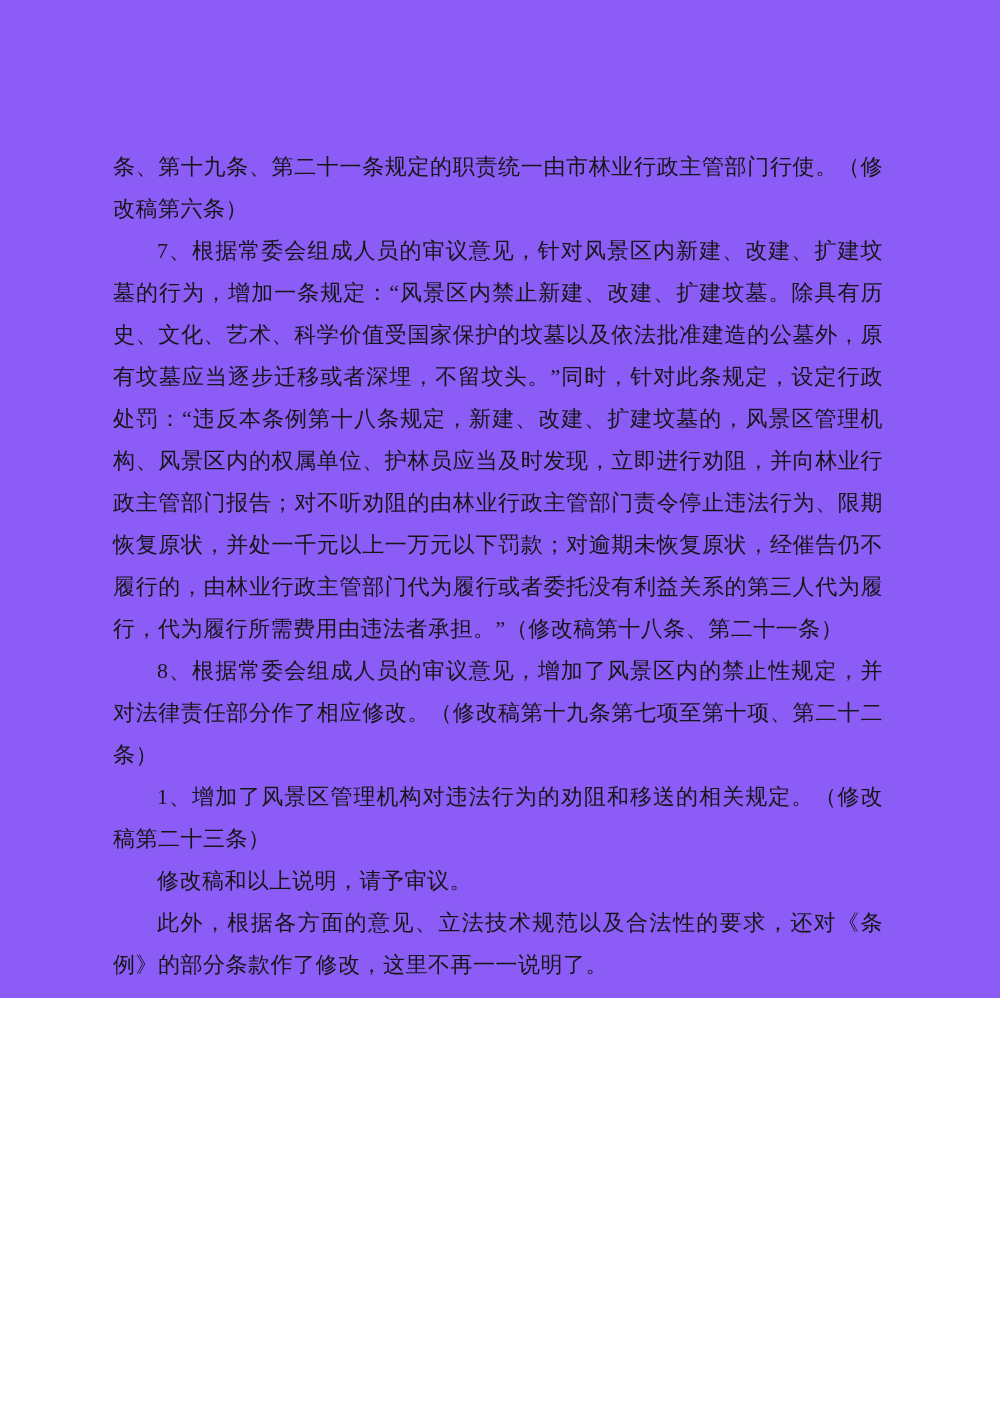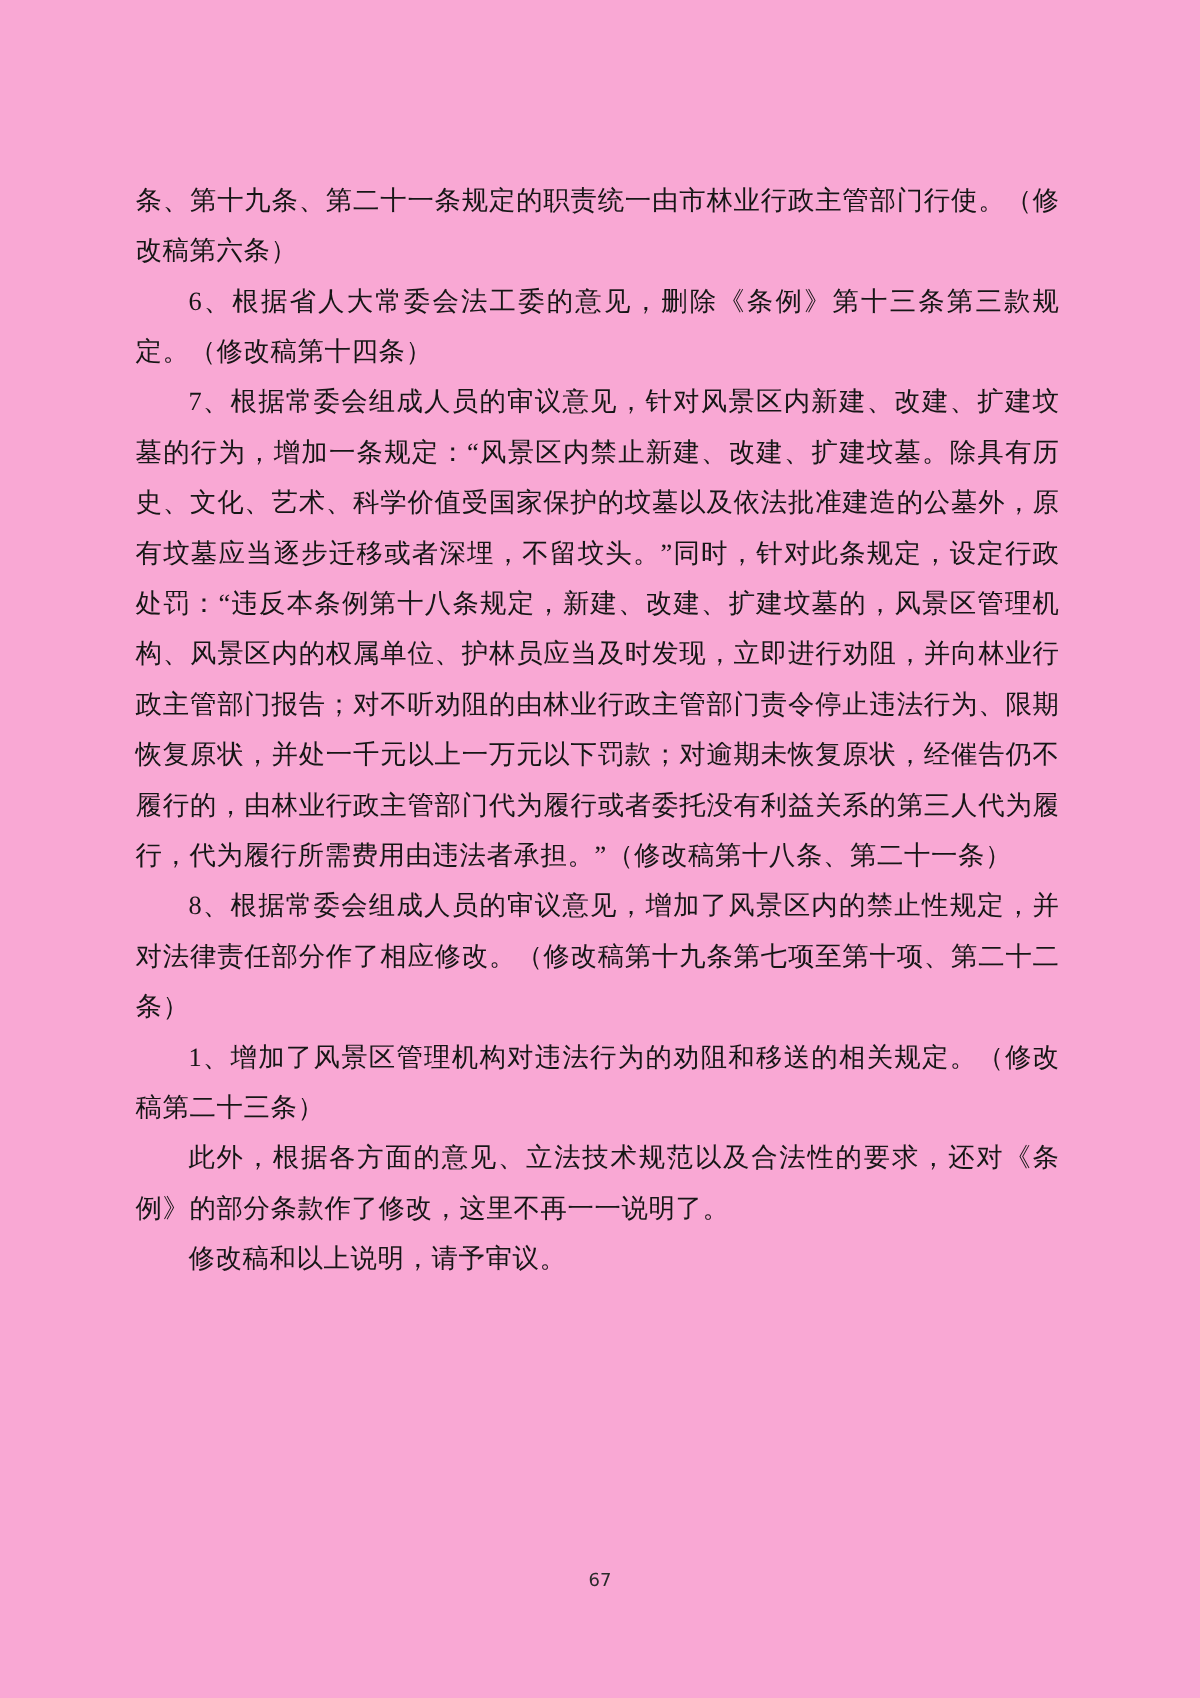--- a/index.html
+++ b/index.html
@@ -3,22 +3,22 @@
 <meta charset="utf-8">
 <style>
   html, body {
     margin: 0;
     padding: 0;
     background: #ffffff;
   }
   .page {
     position: relative;
     width: 1000px;
-    height: 1415px;
-    background: #f9a8d4;
+    height: 998px;
+    background: #8b5cf6;
     box-sizing: border-box;
     overflow: hidden;
     font-family: "Liberation Serif", "DejaVu Serif", serif;
   }
   .content {
     position: absolute;
     left: 113px;
     top: 146px;
     width: 770px;
     color: #161616;
@@ -45,21 +45,20 @@
     font-size: 15px;
     color: #2b2b2b;
   }
 </style>
 </head>
 <body>
 
 <div class="page">
   <div class="content">
     <p class="para">条、第十九条、第二十一条规定的职责统一由市林业行政主管部门行使。（修改稿第六条）</p>
-    <p class="para indent">6、根据省人大常委会法工委的意见，删除《条例》第十三条第三款规定。（修改稿第十四条）</p>
     <p class="para indent">7、根据常委会组成人员的审议意见，针对风景区内新建、改建、扩建坟墓的行为，增加一条规定：“风景区内禁止新建、改建、扩建坟墓。除具有历史、文化、艺术、科学价值受国家保护的坟墓以及依法批准建造的公墓外，原有坟墓应当逐步迁移或者深埋，不留坟头。”同时，针对此条规定，设定行政处罚：“违反本条例第十八条规定，新建、改建、扩建坟墓的，风景区管理机构、风景区内的权属单位、护林员应当及时发现，立即进行劝阻，并向林业行政主管部门报告；对不听劝阻的由林业行政主管部门责令停止违法行为、限期恢复原状，并处一千元以上一万元以下罚款；对逾期未恢复原状，经催告仍不履行的，由林业行政主管部门代为履行或者委托没有利益关系的第三人代为履行，代为履行所需费用由违法者承担。”（修改稿第十八条、第二十一条）</p>
     <p class="para indent">8、根据常委会组成人员的审议意见，增加了风景区内的禁止性规定，并对法律责任部分作了相应修改。（修改稿第十九条第七项至第十项、第二十二条）</p>
     <p class="para indent">1、增加了风景区管理机构对违法行为的劝阻和移送的相关规定。（修改稿第二十三条）</p>
+    <p class="para indent">修改稿和以上说明，请予审议。</p>
     <p class="para indent">此外，根据各方面的意见、立法技术规范以及合法性的要求，还对《条例》的部分条款作了修改，这里不再一一说明了。</p>
-    <p class="para indent">修改稿和以上说明，请予审议。</p>
   </div>
   <div class="page-number">67</div>
 </div>
 
 </body></html>

